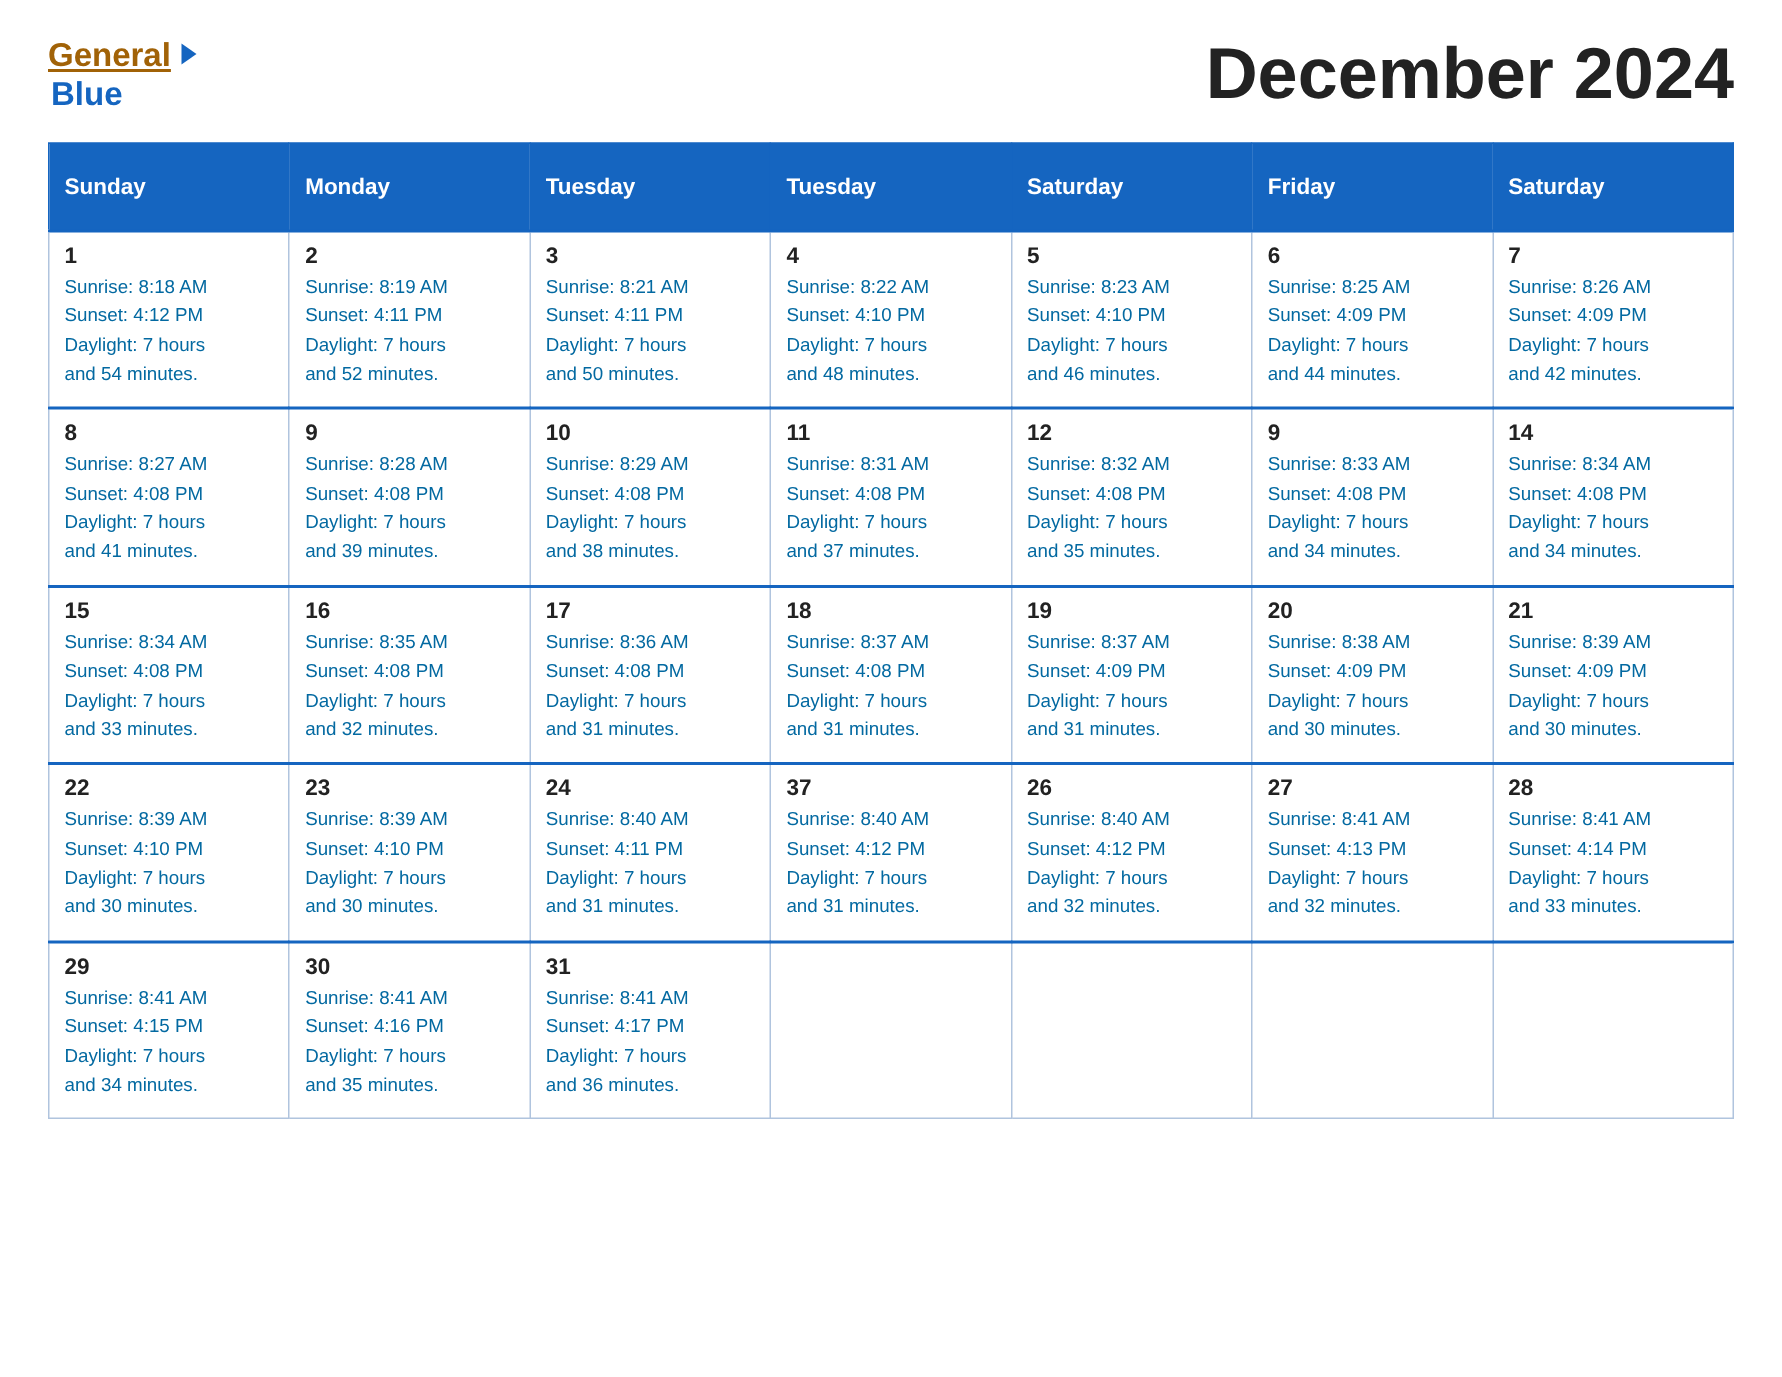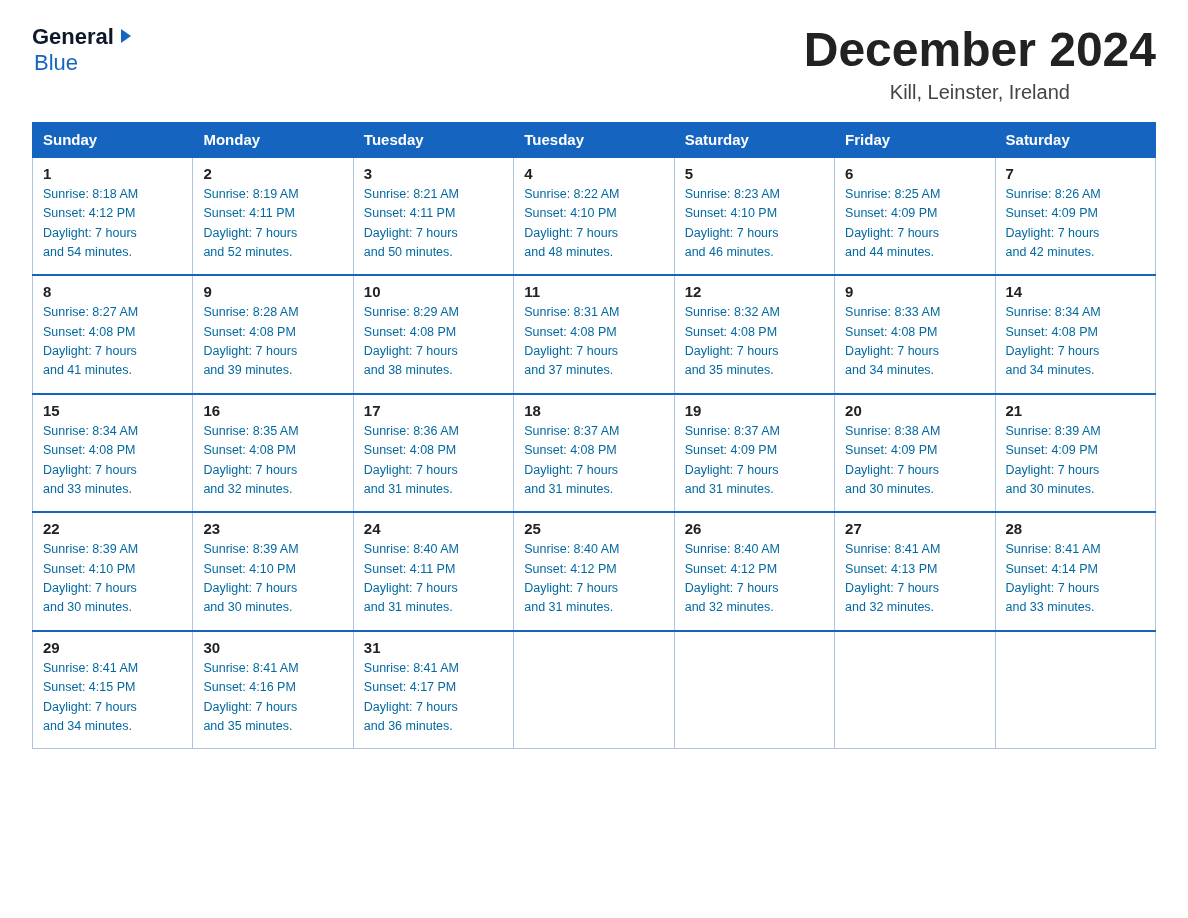--- a/index.html
+++ b/index.html
@@ -21,21 +21,21 @@
       display: flex;
       flex-direction: column;
     }
     .logo-line1 {
       display: flex;
       align-items: center;
     }
     .logo-line2 {
       color: #1565c0;
       font-size: 22px;
-      font-weight: normal;
+      font-weight: bold;
       padding-left: 2px;
     }
     .title-block {
       text-align: center;
     }
     .main-title {
       font-size: 48px;
       font-weight: bold;
       color: #222;
       line-height: 1.1;
@@ -48,21 +48,21 @@
     .calendar {
       width: 100%;
       border-collapse: collapse;
       border: 1.5px solid #1565c0;
     }
     .calendar th {
       background: #1565c0;
       color: #fff;
       font-size: 15px;
       font-weight: bold;
-      padding: 8px 10px;
+      padding: 20px 10px;
       text-align: left;
       border: 1px solid #1565c0;
       margin-top: 48px;
     }
     .calendar td {
       vertical-align: top;
       padding: 7px 10px 12px 10px;
       border: 1px solid #b0c4de;
       font-size: 13px;
       color: #222;
@@ -90,32 +90,31 @@
     .empty-cell {
       background: #fff;
     }
   </style>
 </head>
 <body>
 
 <div class="header">
   <div class="logo-wrapper">
     <div class="logo-line1">
-      <span style="font-size:22px;font-weight:bold;color:#0f172a;font-family:Arial,sans-serif;">General</span>
+      <span style="font-size:22px;font-weight:bold;color:#a16207;font-family:Arial,sans-serif;text-decoration:underline;">General</span>
       <span style="display:inline-block;margin-left:3px;margin-top:2px;">
         <svg width="18" height="18" viewBox="0 0 18 18">
             <polygon points="4,2 14,9 4,16" fill="#1565c0"></polygon>
           </svg>
       </span>
     </div>
     <div class="logo-line2">Blue</div>
   </div>
   <div class="title-block">
     <div class="main-title">December 2024</div>
-    <div class="subtitle">Kill, Leinster, Ireland</div>
   </div>
 </div>
 
 <table class="calendar">
   <thead>
     <tr>
     <th>Sunday</th>
         <th>Monday</th>
         <th>Tuesday</th>
         <th>Tuesday</th>
@@ -342,21 +341,21 @@
         <td>
         <span class="day-number">24</span>
         <div class="day-info">
           Sunrise: 8:40 AM<br>
           Sunset: 4:11 PM<br>
           Daylight: 7 hours<br>
           and 31 minutes.
         </div>
       </td>
         <td>
-        <span class="day-number">25</span>
+        <span class="day-number">37</span>
         <div class="day-info">
           Sunrise: 8:40 AM<br>
           Sunset: 4:12 PM<br>
           Daylight: 7 hours<br>
           and 31 minutes.
         </div>
       </td>
         <td>
         <span class="day-number">26</span>
         <div class="day-info">

